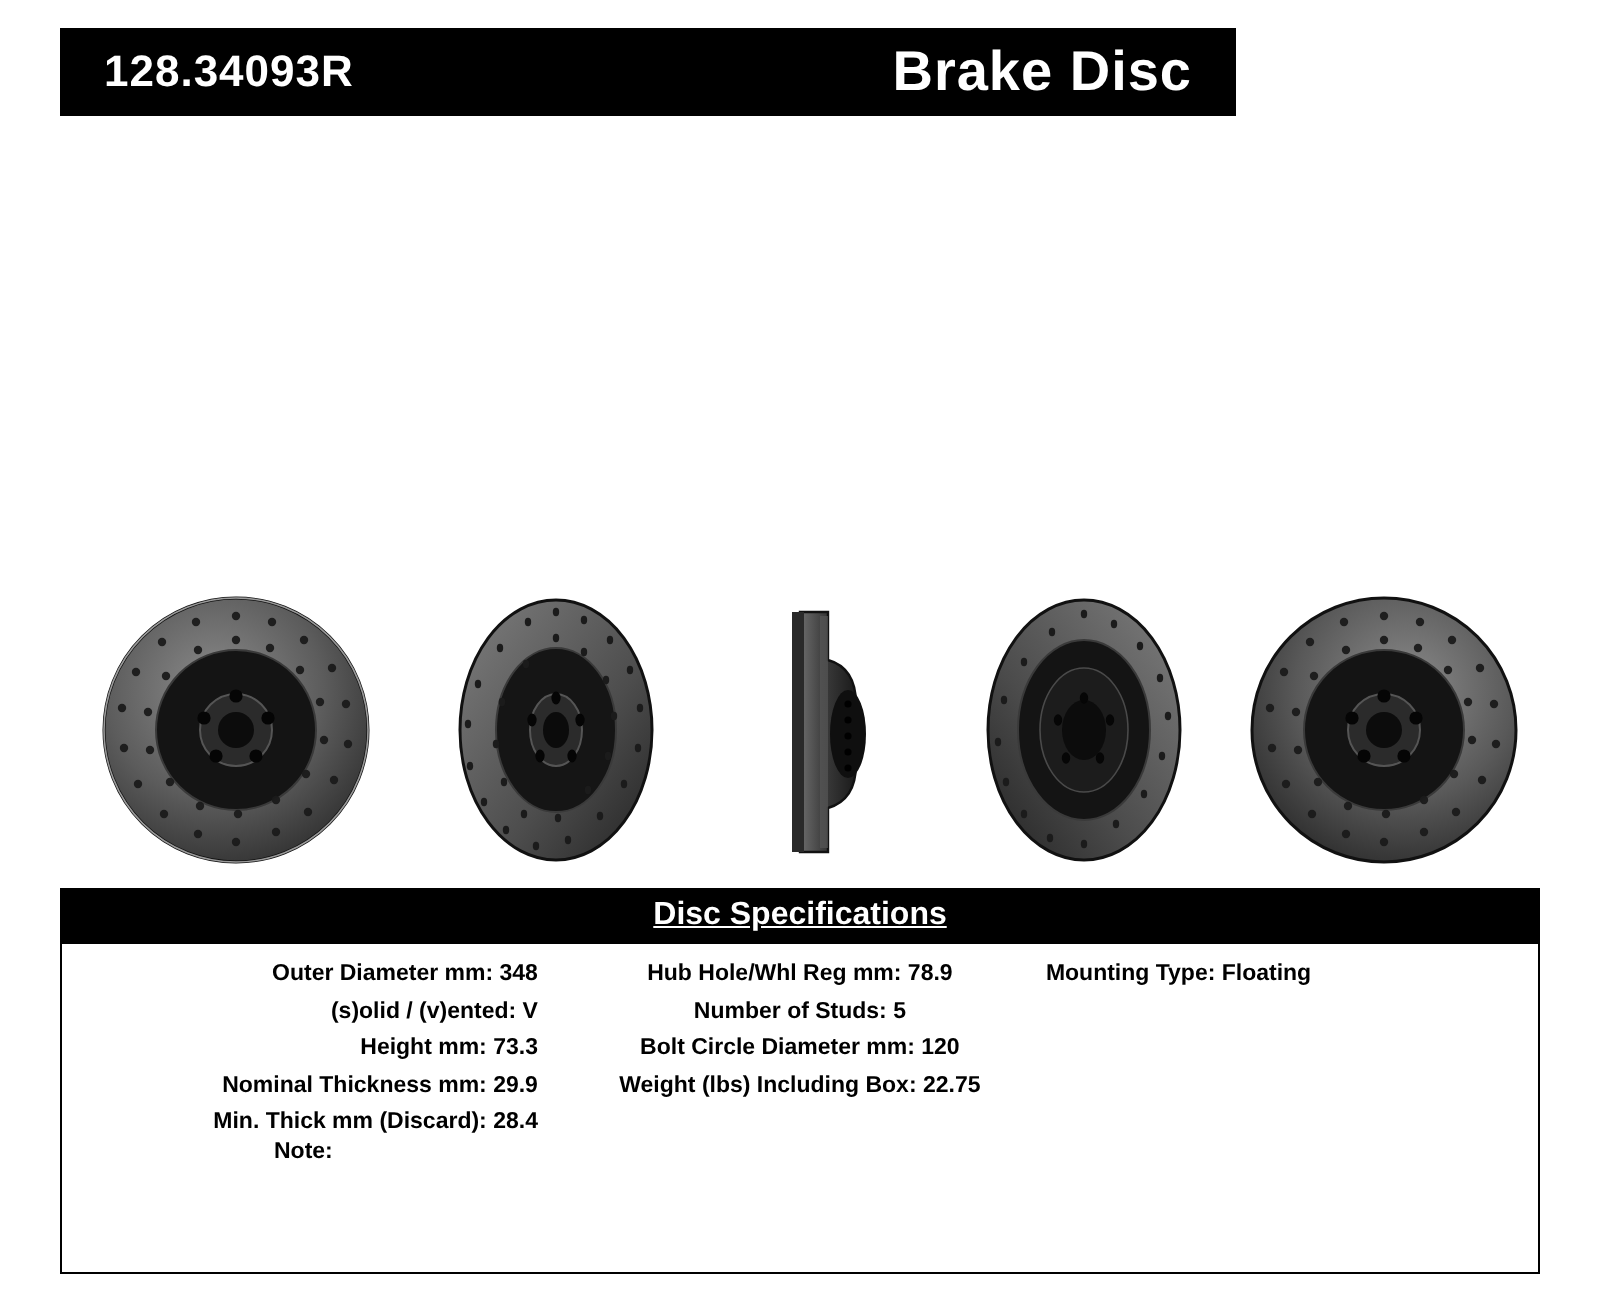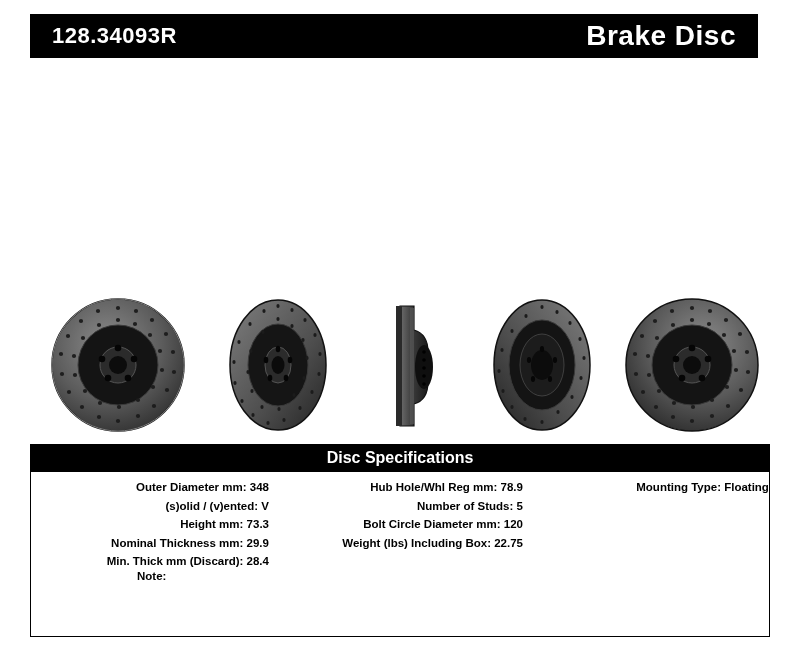--- a/index.html
+++ b/index.html
@@ -14,21 +14,21 @@
     color: #000000;
     position: relative;
     overflow: hidden;
   }
 
   
   .header-bar {
     position: absolute;
     left: 30px;
     top: 14px;
-    width: 728px;
+    width: 588px;
     height: 44px;
     background: #000000;
     display: flex;
     align-items: center;
     justify-content: space-between;
     box-sizing: border-box;
     padding: 0 22px;
   }
   .part-number {
     color: #ffffff;
@@ -65,20 +65,21 @@
     width: 740px;
     height: 28px;
     background: #000000;
     color: #ffffff;
     font-size: 16px;
     font-weight: bold;
     display: flex;
     align-items: center;
     justify-content: center;
     box-sizing: border-box;
+    text-decoration: underline;
   }
   .spec-body {
     position: absolute;
     left: 30px;
     top: 472px;
     width: 740px;
     height: 165px;
     border: 1px solid #000000;
     border-top: none;
     box-sizing: border-box;
@@ -93,25 +94,25 @@
   .spec-col {
     box-sizing: border-box;
   }
   .spec-col.left {
     width: 33.33%;
     padding-right: 8px;
     text-align: right;
   }
   .spec-col.mid {
     width: 33.33%;
-    text-align: right;
+    text-align: center;
   }
   .spec-col.right {
     width: 33.33%;
-    text-align: right;
+    text-align: left;
   }
   .spec-line {
     font-size: 11.5px;
     font-weight: bold;
     line-height: 18.5px;
     white-space: nowrap;
   }
   .note-row {
     position: absolute;
     left: 62px;

